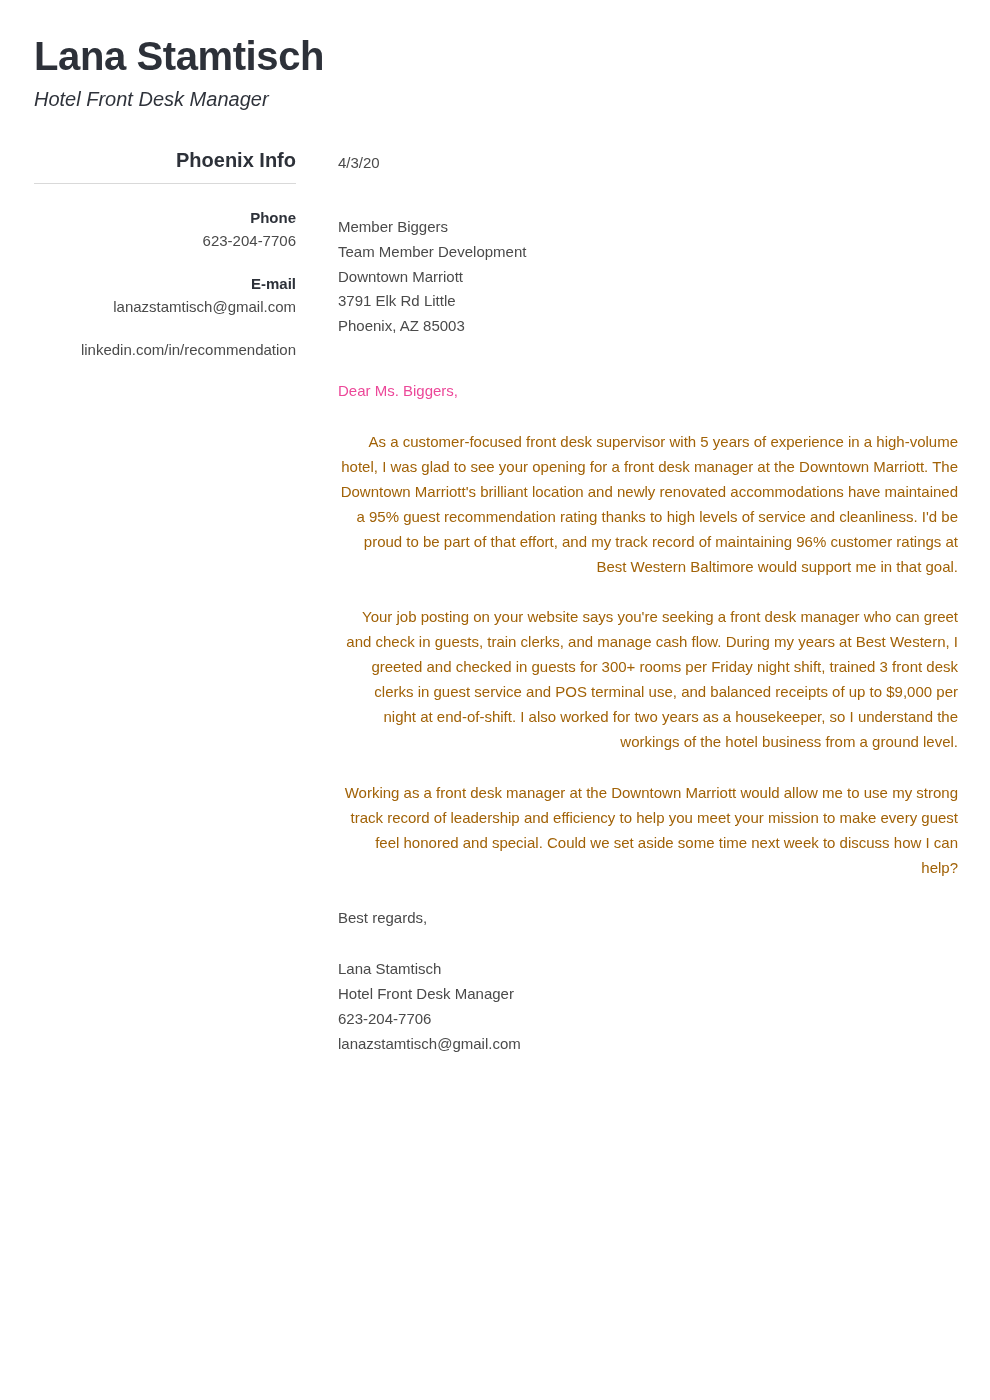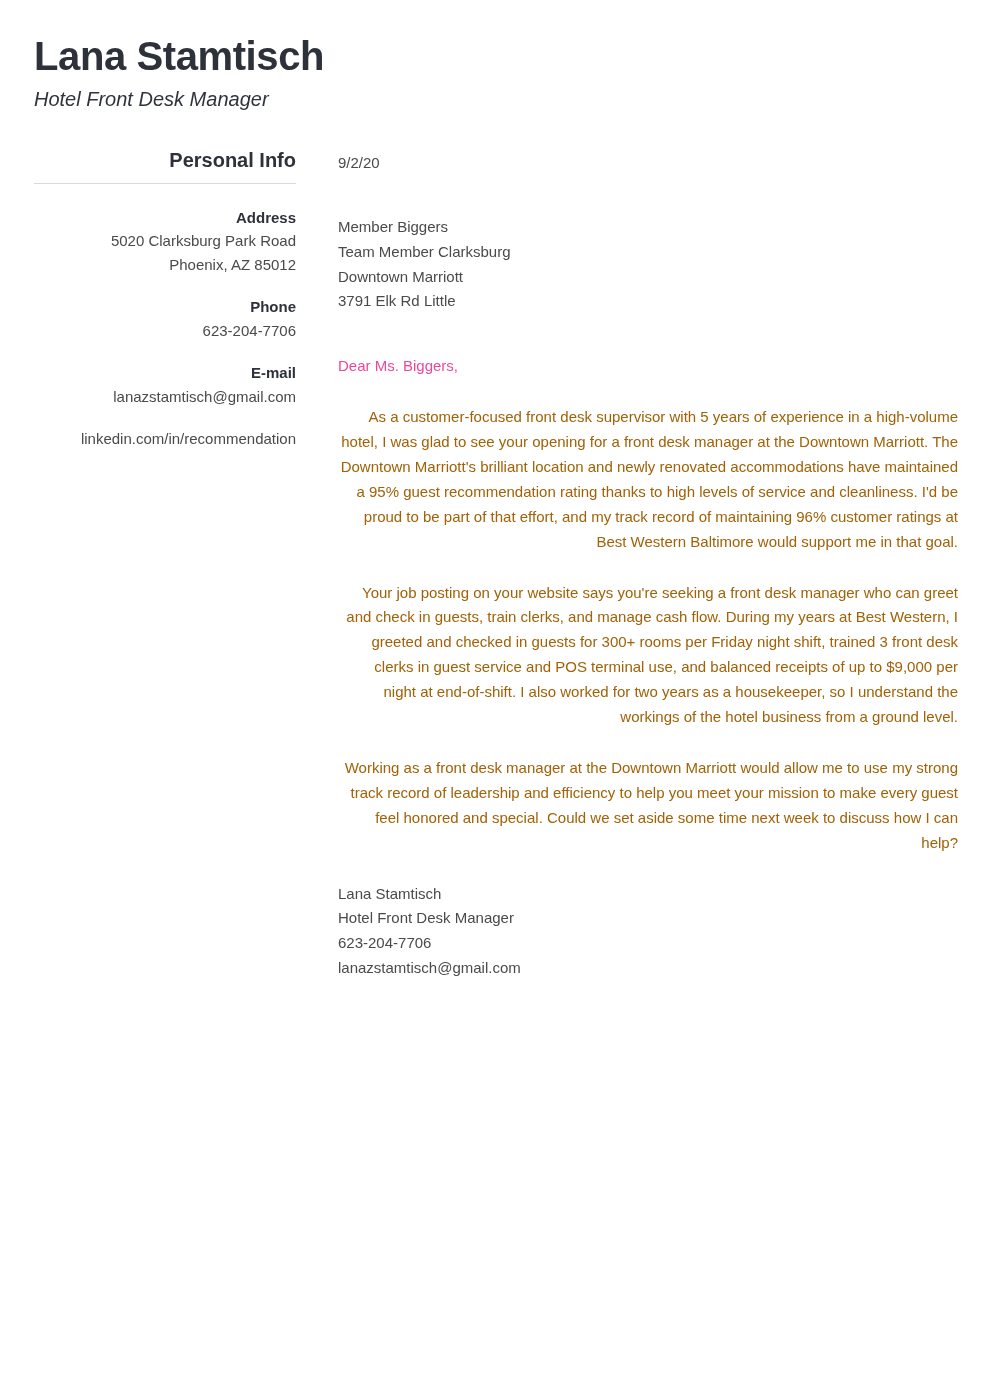--- a/index.html
+++ b/index.html
@@ -139,61 +139,58 @@
 <div class="page">
 
   <div class="header">
     <h1 class="candidate-name">Lana Stamtisch</h1>
     <p class="candidate-title">Hotel Front Desk Manager</p>
   </div>
 
   <div class="columns">
 
     <aside class="sidebar">
-      <h2 class="sidebar-heading">Personal Info</h2>
+      <h2 class="sidebar-heading">Phoenix Info</h2>
       <hr class="sidebar-rule">
 
-      <div class="info-block">
-        <div class="info-label">Address</div>
-        <div class="info-value">5020 Clarksburg Park Road</div>
-        <div class="info-value">Phoenix, AZ 85012</div>
-      </div>
 
       <div class="info-block">
         <div class="info-label">Phone</div>
         <div class="info-value">623-204-7706</div>
       </div>
 
       <div class="info-block">
         <div class="info-label">E-mail</div>
         <div class="info-value">lanazstamtisch@gmail.com</div>
       </div>
 
       <div class="info-block">
         <div class="info-value">linkedin.com/in/recommendation</div>
       </div>
     </aside>
 
     <main class="letter">
 
-      <p class="letter-date">9/2/20</p>
+      <p class="letter-date">4/3/20</p>
 
       <div class="recipient">
         <div class="recipient-line">Member Biggers</div>
-        <div class="recipient-line">Team Member Clarksburg</div>
+        <div class="recipient-line">Team Member Development</div>
         <div class="recipient-line">Downtown Marriott</div>
         <div class="recipient-line">3791 Elk Rd Little</div>
+        <div class="recipient-line">Phoenix, AZ 85003</div>
       </div>
 
       <p class="salutation">Dear Ms. Biggers,</p>
 
       <p class="letter-para">As a customer-focused front desk supervisor with 5 years of experience in a high-volume hotel, I was glad to see your opening for a front desk manager at the Downtown Marriott. The Downtown Marriott's brilliant location and newly renovated accommodations have maintained a 95% guest recommendation rating thanks to high levels of service and cleanliness. I'd be proud to be part of that effort, and my track record of maintaining 96% customer ratings at Best Western Baltimore would support me in that goal.</p>
       <p class="letter-para">Your job posting on your website says you're seeking a front desk manager who can greet and check in guests, train clerks, and manage cash flow. During my years at Best Western, I greeted and checked in guests for 300+ rooms per Friday night shift, trained 3 front desk clerks in guest service and POS terminal use, and balanced receipts of up to $9,000 per night at end-of-shift. I also worked for two years as a housekeeper, so I understand the workings of the hotel business from a ground level.</p>
       <p class="letter-para">Working as a front desk manager at the Downtown Marriott would allow me to use my strong track record of leadership and efficiency to help you meet your mission to make every guest feel honored and special. Could we set aside some time next week to discuss how I can help?</p>
 
+      <p class="closing">Best regards,</p>
 
       <div class="sign-block">
         <div class="sign-line">Lana Stamtisch</div>
         <div class="sign-line">Hotel Front Desk Manager</div>
         <div class="sign-line">623-204-7706</div>
         <div class="sign-line">lanazstamtisch@gmail.com</div>
       </div>
 
     </main>
   </div>

